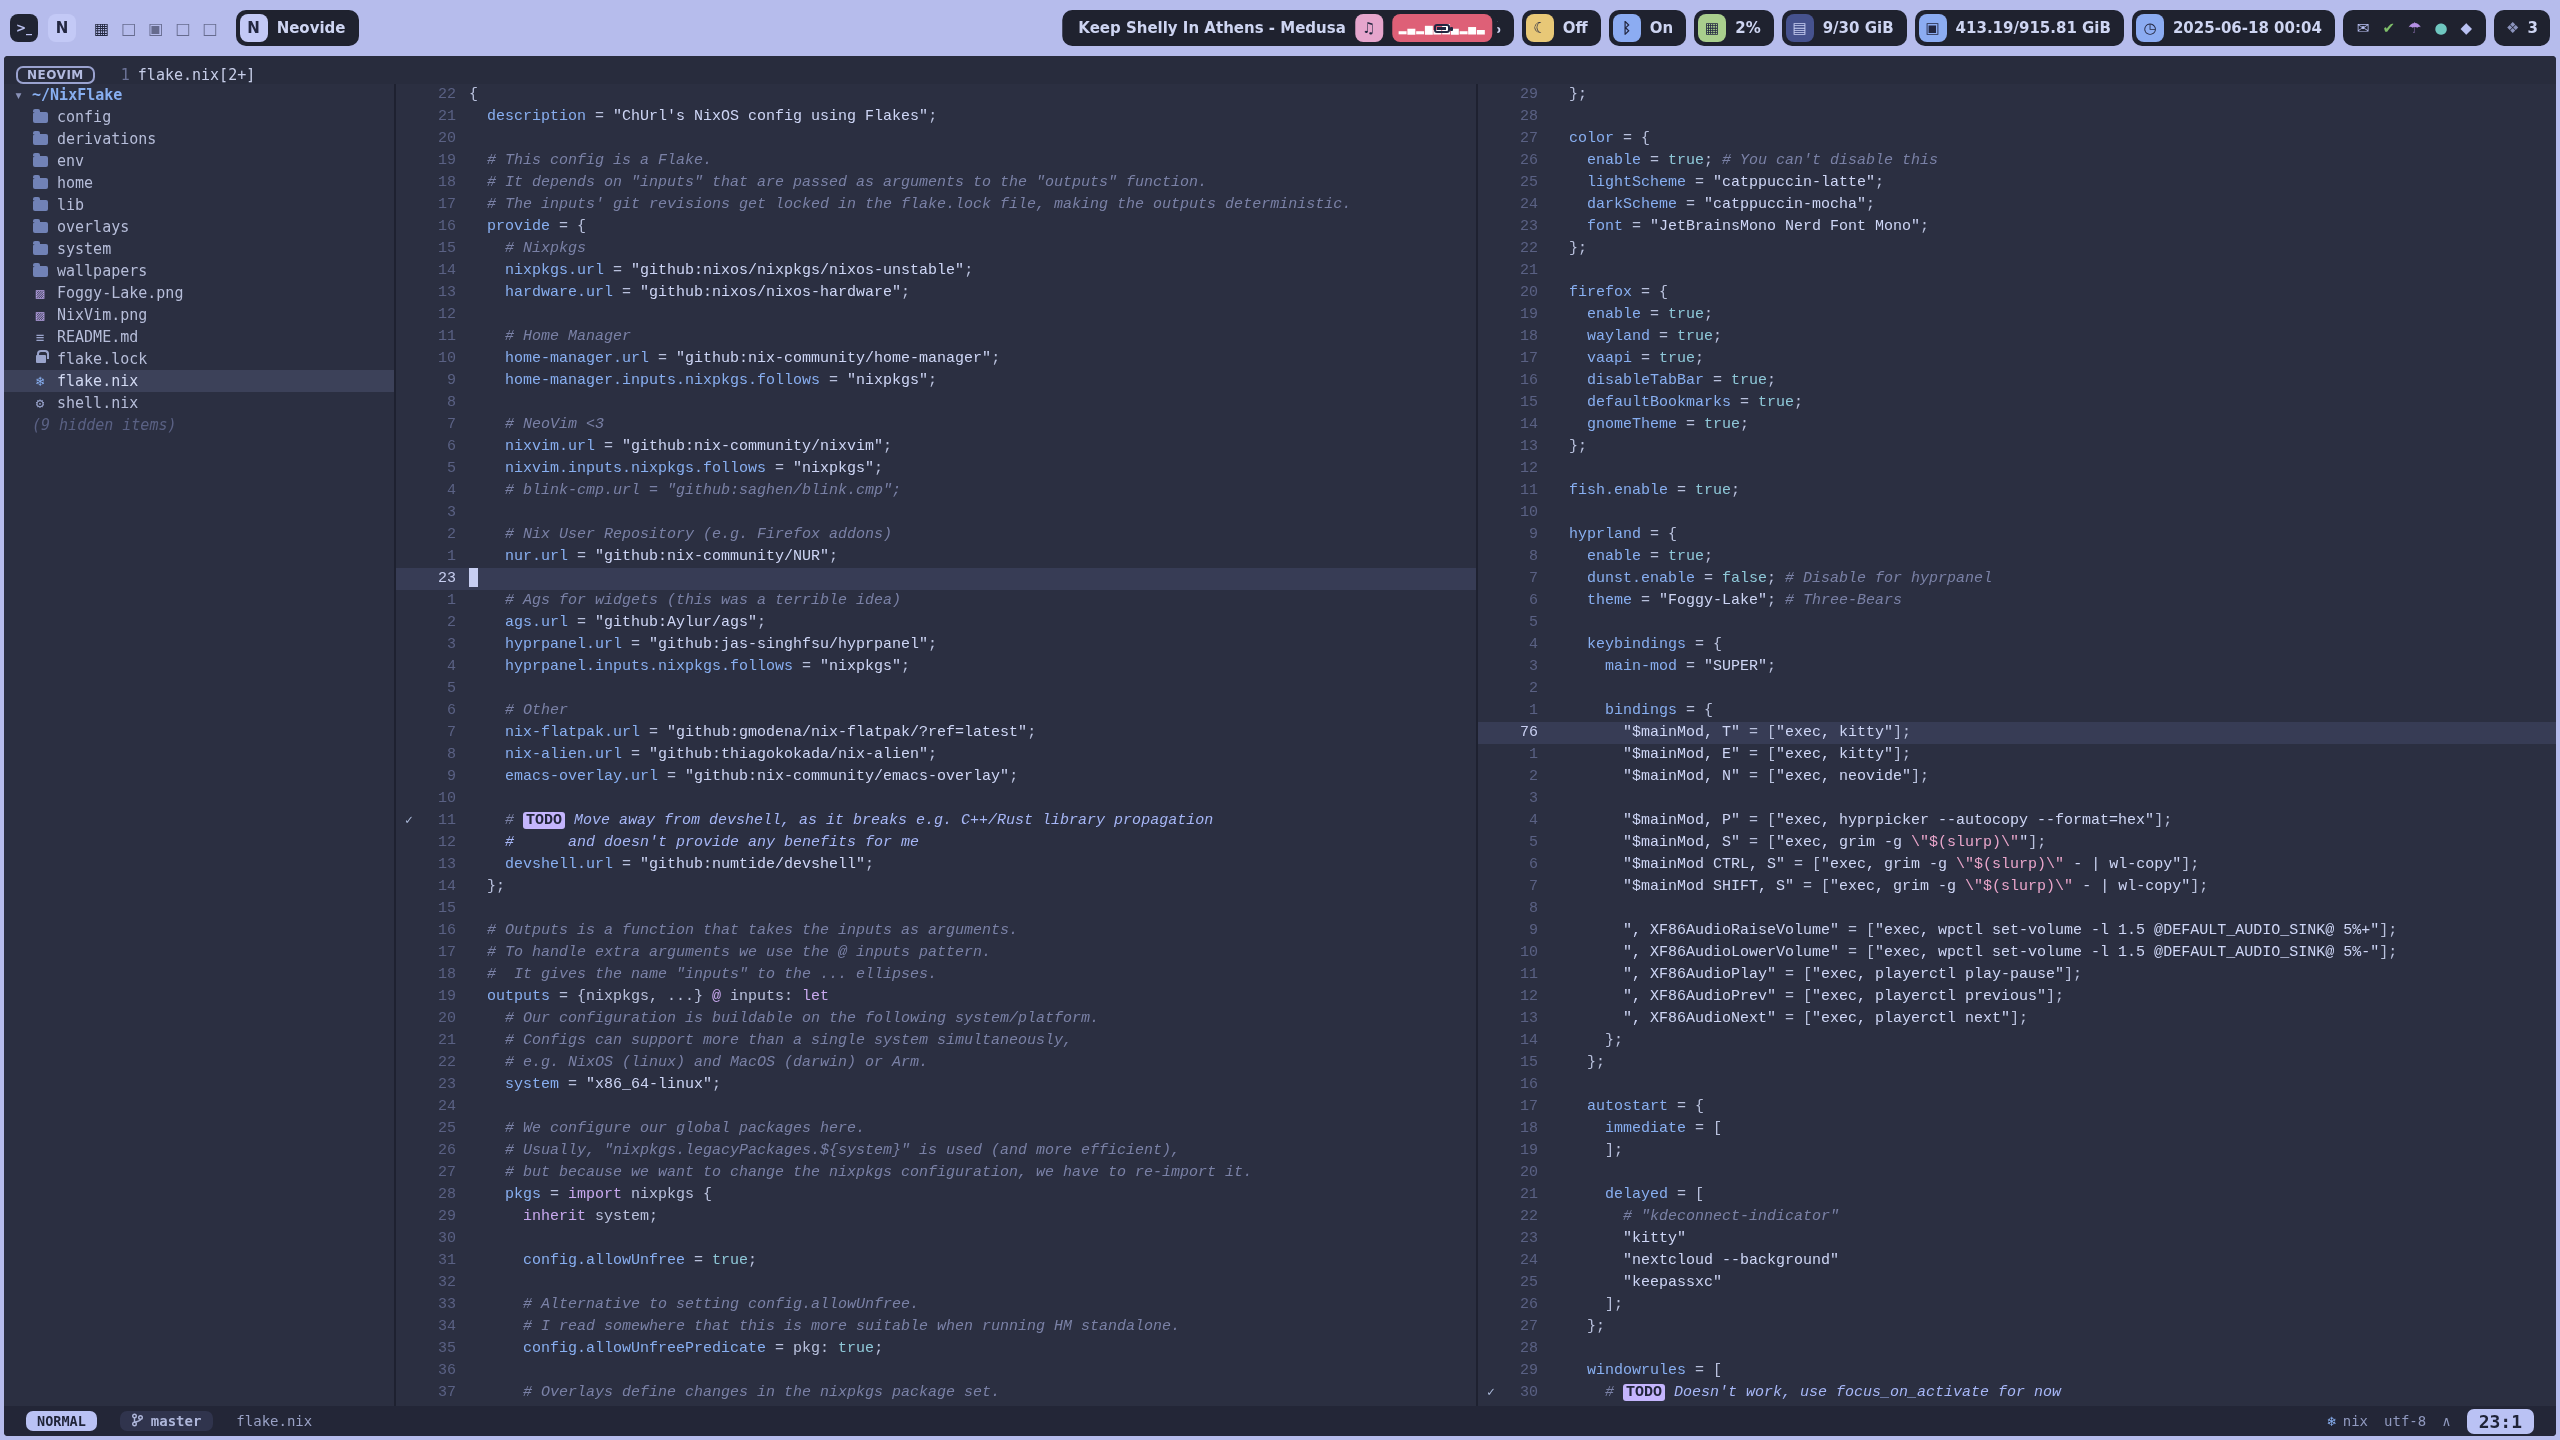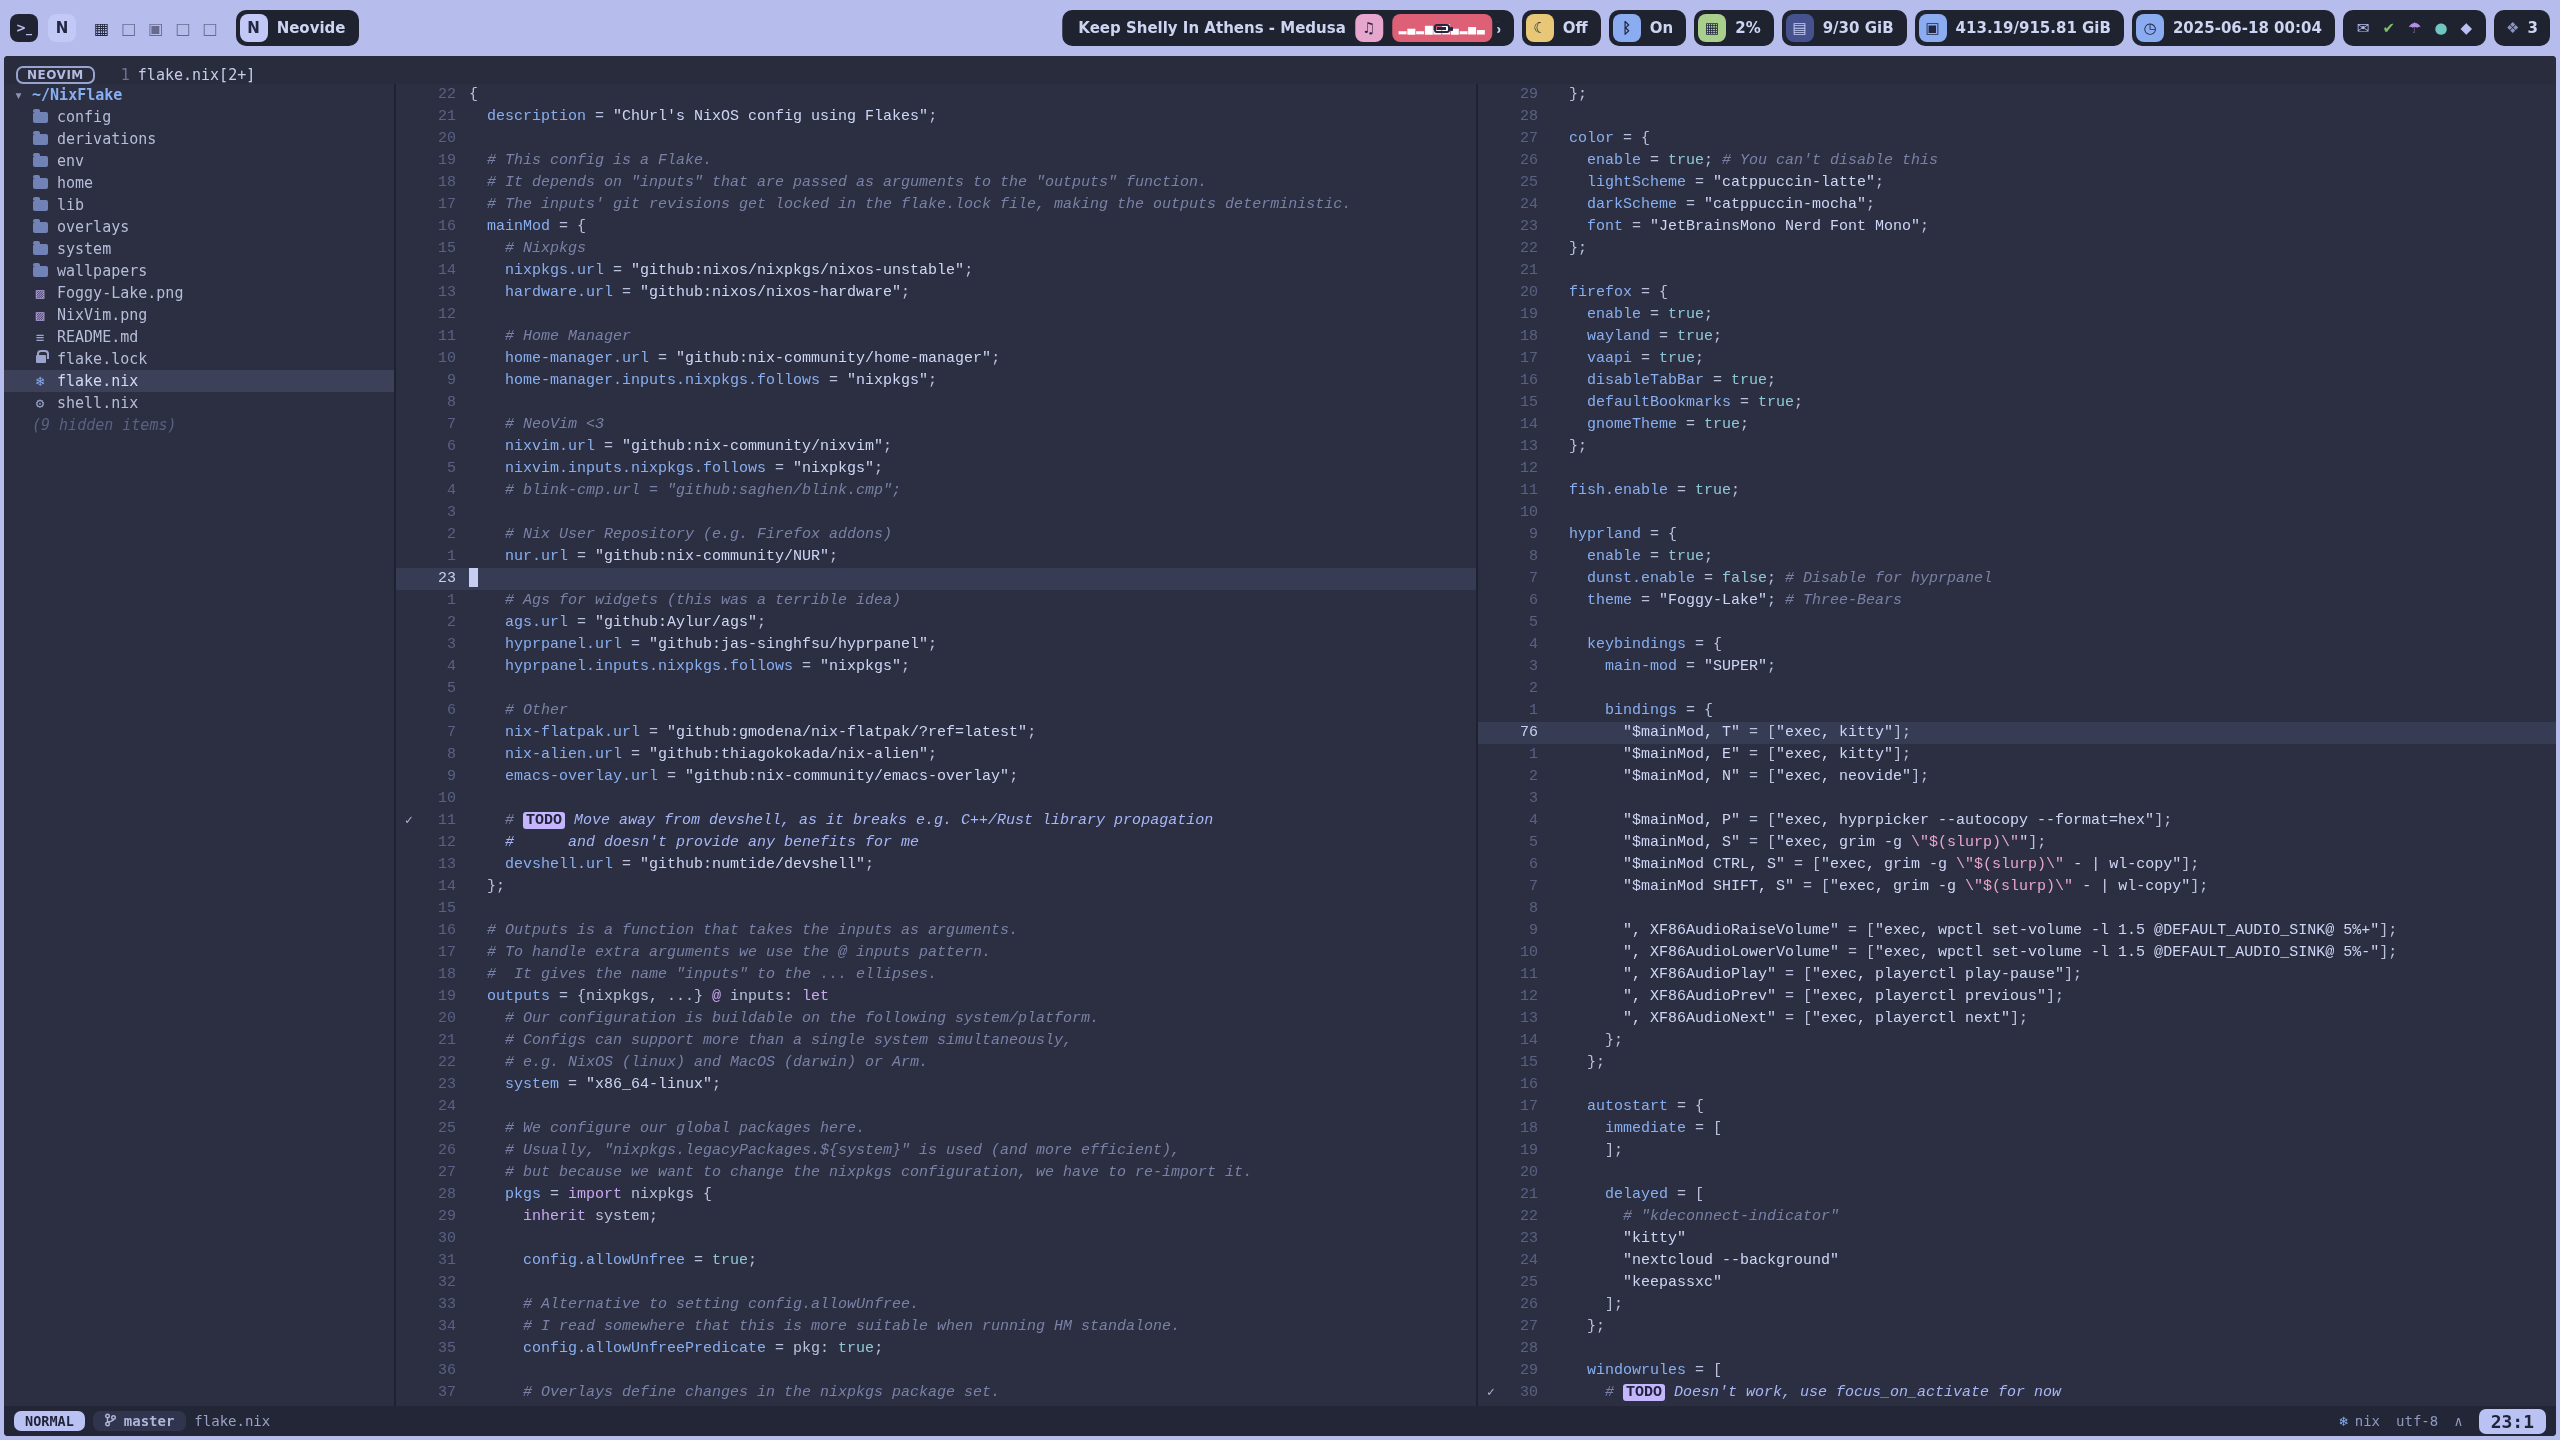--- a/index.html
+++ b/index.html
@@ -67,21 +67,21 @@
 .tk-s{color:#ced6f6}
 .tk-c{color:#7a81a6;font-style:italic}
 .tk-b{color:#8fc9d9}
 .tk-kw{color:#c9a9ef}
 .tk-ct{color:#a6b6f6;font-style:italic}
 .tk-e{color:#e9a5ca}
 .tk-todo{background:#c4b5fd;color:#20243a;font-weight:bold;border-radius:3px;padding:0 3px;font-style:normal}
 .block-cursor{display:inline-block;width:9px;height:19px;background:#c7cef2;vertical-align:-4px}
 
 
-.statusline{height:30px;background:#232637;display:flex;align-items:center;gap:8px;padding:0 10px;font-family:"DejaVu Sans Mono",monospace;font-size:14px;color:#9099bf;flex:0 0 auto}
+.statusline{height:30px;background:#232637;display:flex;align-items:center;gap:23px;padding:0 22px;font-family:"DejaVu Sans Mono",monospace;font-size:14px;color:#9099bf;flex:0 0 auto}
 .mode-chip{background:#bac2f4;color:#1f2337;font-weight:bold;padding:2px 11px;border-radius:7px;font-size:13.5px}
 .branch-seg{background:#30344d;border-radius:7px;padding:2px 12px;display:flex;align-items:flex-start;gap:8px;color:#aeb6da;font-weight:bold}
 .sl-file{color:#99a1c5}
 .sl-right{margin-left:auto;display:flex;align-items:center;gap:16px}
 .sl-item{display:flex;align-items:center;gap:7px}
 .nix-slico{color:#88aff1}
 .pos-chip{background:#bac2f4;color:#1f2337;font-weight:bold;padding:2px 12px;border-radius:7px;font-size:18px}
 </style>
 </head>
 <body>
@@ -254,21 +254,21 @@
 
     <div class="vsep"></div>
 
     <div class="pane pane-left" id="pane-left">
         <div class="code-row"><span class="sign"></span><span class="lnum">22</span><span class="ltext"><span class="tk-p">{</span></span></div>
         <div class="code-row"><span class="sign"></span><span class="lnum">21</span><span class="ltext"><span class="tk-p">  </span><span class="tk-k">description</span><span class="tk-p"> = </span><span class="tk-s">"ChUrl's NixOS config using Flakes"</span><span class="tk-p">;</span></span></div>
         <div class="code-row"><span class="sign"></span><span class="lnum">20</span><span class="ltext"></span></div>
         <div class="code-row"><span class="sign"></span><span class="lnum">19</span><span class="ltext"><span class="tk-c">  # This config is a Flake.</span></span></div>
         <div class="code-row"><span class="sign"></span><span class="lnum">18</span><span class="ltext"><span class="tk-c">  # It depends on "inputs" that are passed as arguments to the "outputs" function.</span></span></div>
         <div class="code-row"><span class="sign"></span><span class="lnum">17</span><span class="ltext"><span class="tk-c">  # The inputs' git revisions get locked in the flake.lock file, making the outputs deterministic.</span></span></div>
-        <div class="code-row"><span class="sign"></span><span class="lnum">16</span><span class="ltext"><span class="tk-p">  </span><span class="tk-k">mainMod</span><span class="tk-p"> = {</span></span></div>
+        <div class="code-row"><span class="sign"></span><span class="lnum">16</span><span class="ltext"><span class="tk-p">  </span><span class="tk-k">provide</span><span class="tk-p"> = {</span></span></div>
         <div class="code-row"><span class="sign"></span><span class="lnum">15</span><span class="ltext"><span class="tk-c">    # Nixpkgs</span></span></div>
         <div class="code-row"><span class="sign"></span><span class="lnum">14</span><span class="ltext"><span class="tk-p">    </span><span class="tk-k">nixpkgs.url</span><span class="tk-p"> = </span><span class="tk-s">"github:nixos/nixpkgs/nixos-unstable"</span><span class="tk-p">;</span></span></div>
         <div class="code-row"><span class="sign"></span><span class="lnum">13</span><span class="ltext"><span class="tk-p">    </span><span class="tk-k">hardware.url</span><span class="tk-p"> = </span><span class="tk-s">"github:nixos/nixos-hardware"</span><span class="tk-p">;</span></span></div>
         <div class="code-row"><span class="sign"></span><span class="lnum">12</span><span class="ltext"></span></div>
         <div class="code-row"><span class="sign"></span><span class="lnum">11</span><span class="ltext"><span class="tk-c">    # Home Manager</span></span></div>
         <div class="code-row"><span class="sign"></span><span class="lnum">10</span><span class="ltext"><span class="tk-p">    </span><span class="tk-k">home-manager.url</span><span class="tk-p"> = </span><span class="tk-s">"github:nix-community/home-manager"</span><span class="tk-p">;</span></span></div>
         <div class="code-row"><span class="sign"></span><span class="lnum">9</span><span class="ltext"><span class="tk-p">    </span><span class="tk-k">home-manager.inputs.nixpkgs.follows</span><span class="tk-p"> = </span><span class="tk-s">"nixpkgs"</span><span class="tk-p">;</span></span></div>
         <div class="code-row"><span class="sign"></span><span class="lnum">8</span><span class="ltext"></span></div>
         <div class="code-row"><span class="sign"></span><span class="lnum">7</span><span class="ltext"><span class="tk-c">    # NeoVim &lt;3</span></span></div>
         <div class="code-row"><span class="sign"></span><span class="lnum">6</span><span class="ltext"><span class="tk-p">    </span><span class="tk-k">nixvim.url</span><span class="tk-p"> = </span><span class="tk-s">"github:nix-community/nixvim"</span><span class="tk-p">;</span></span></div>

